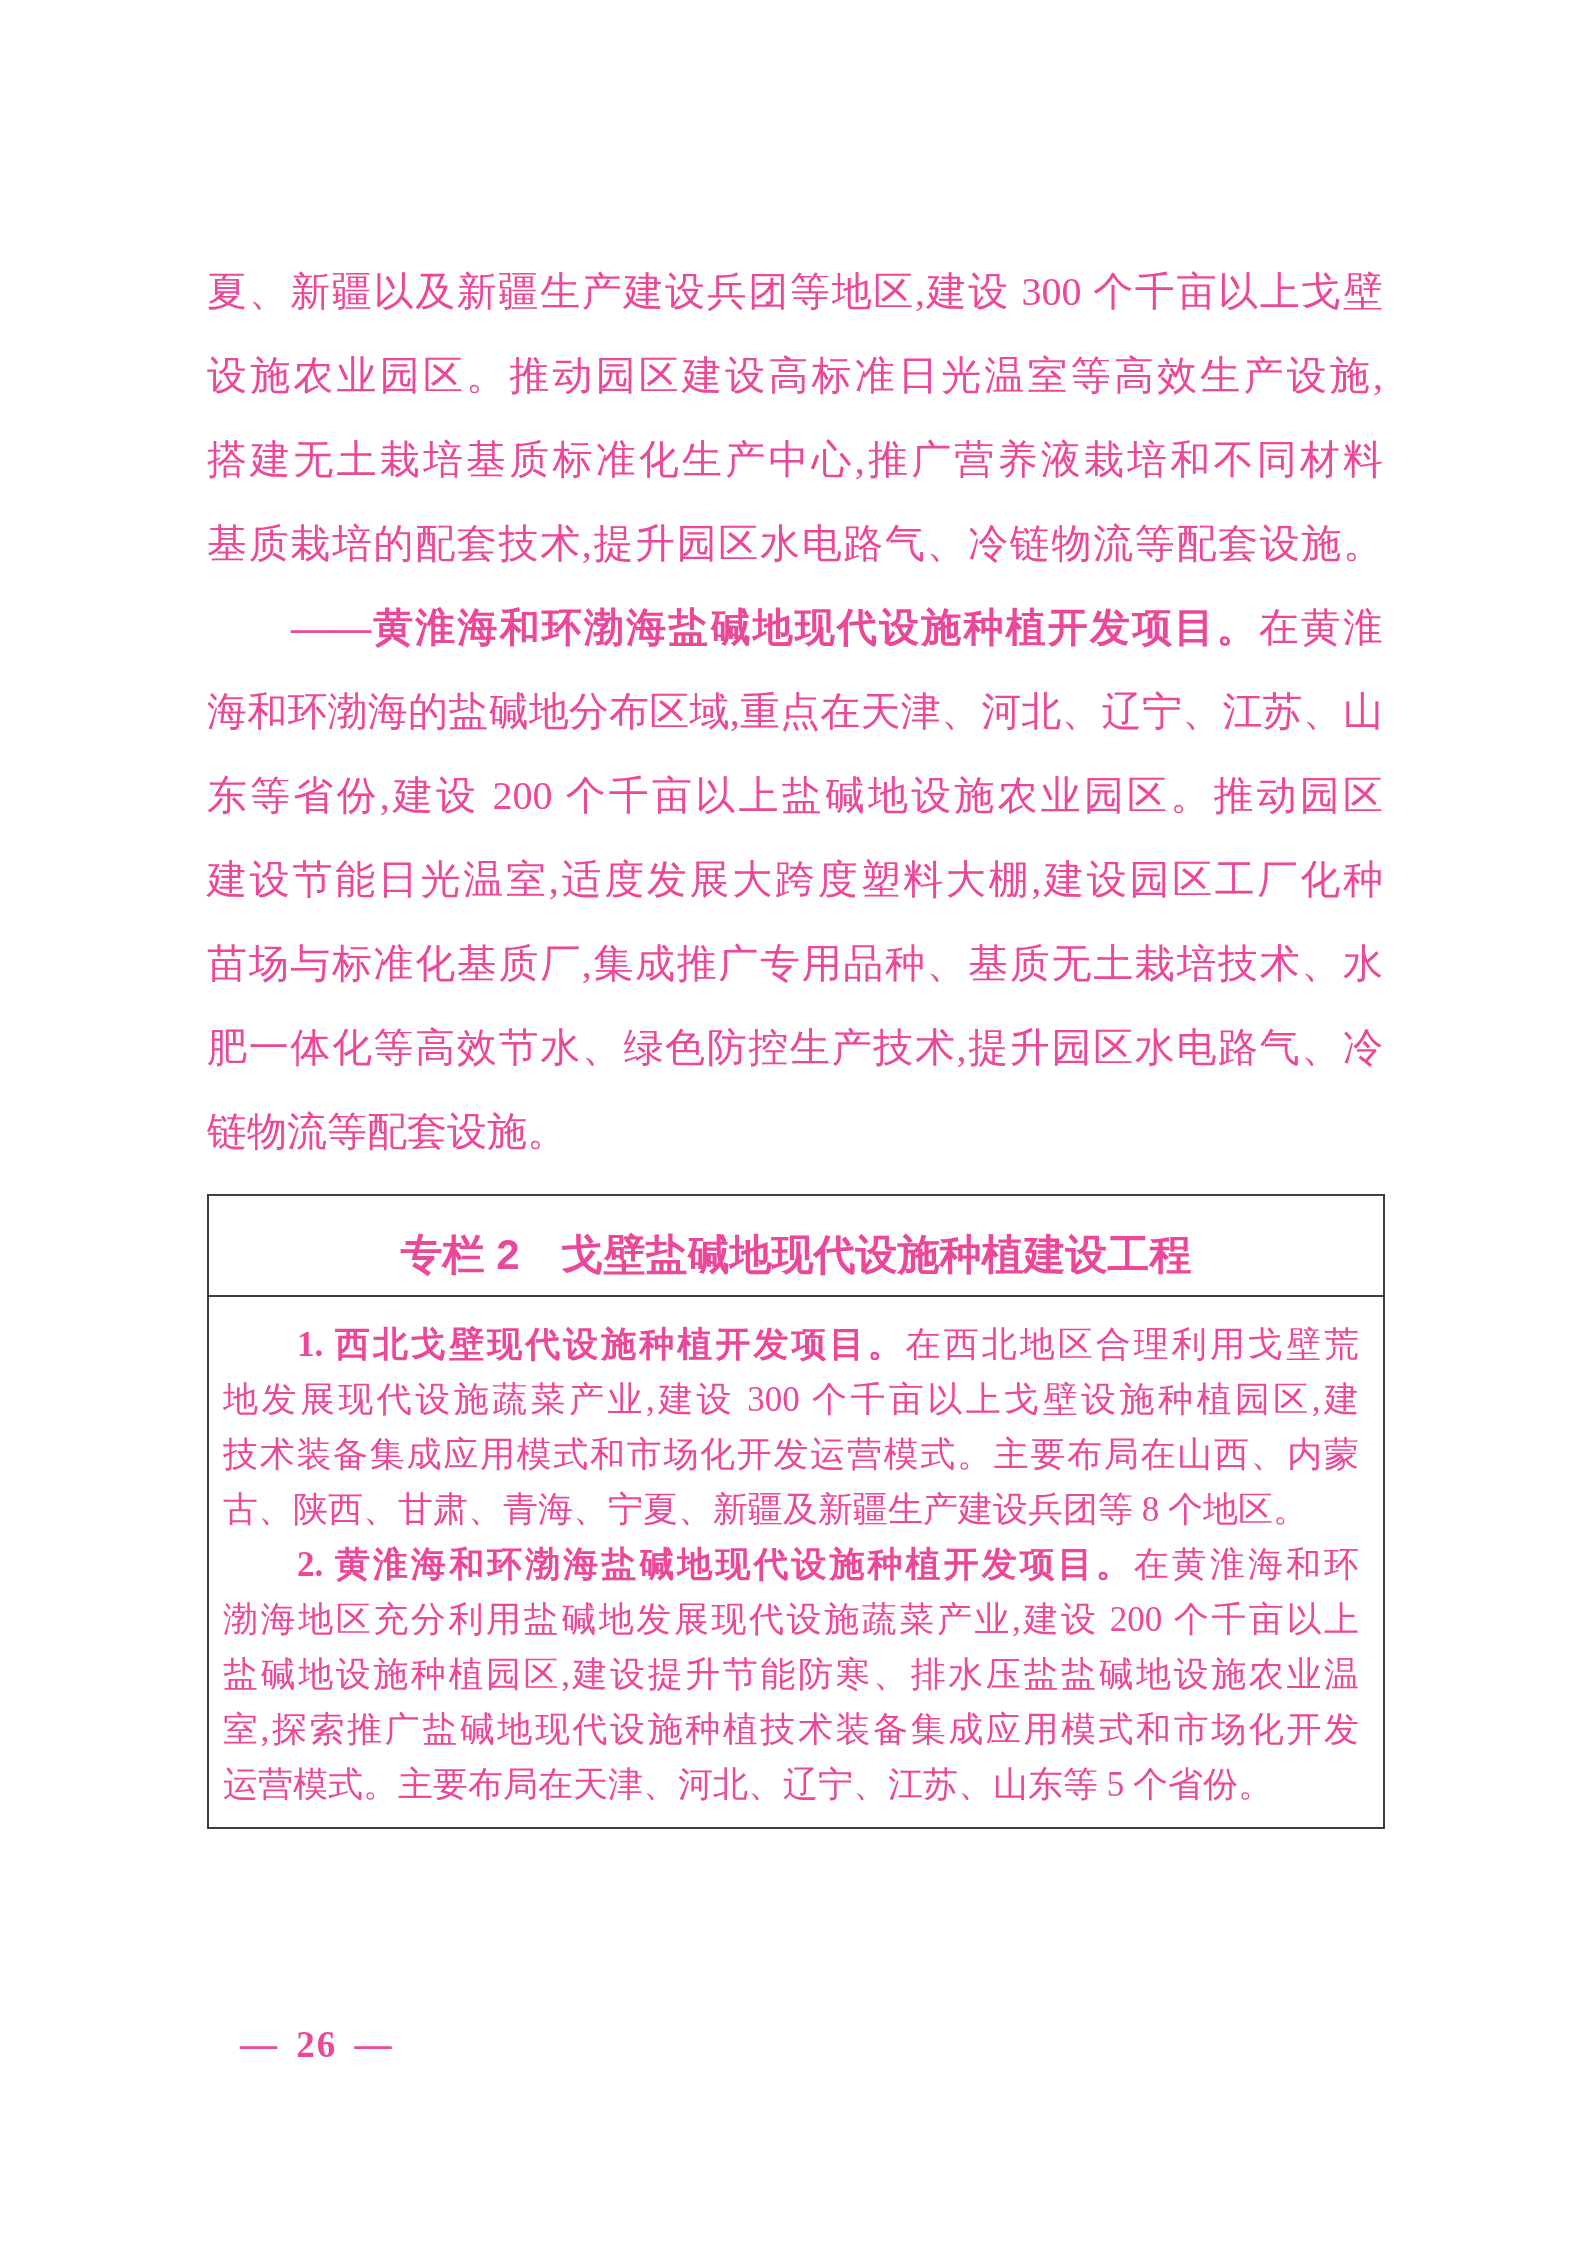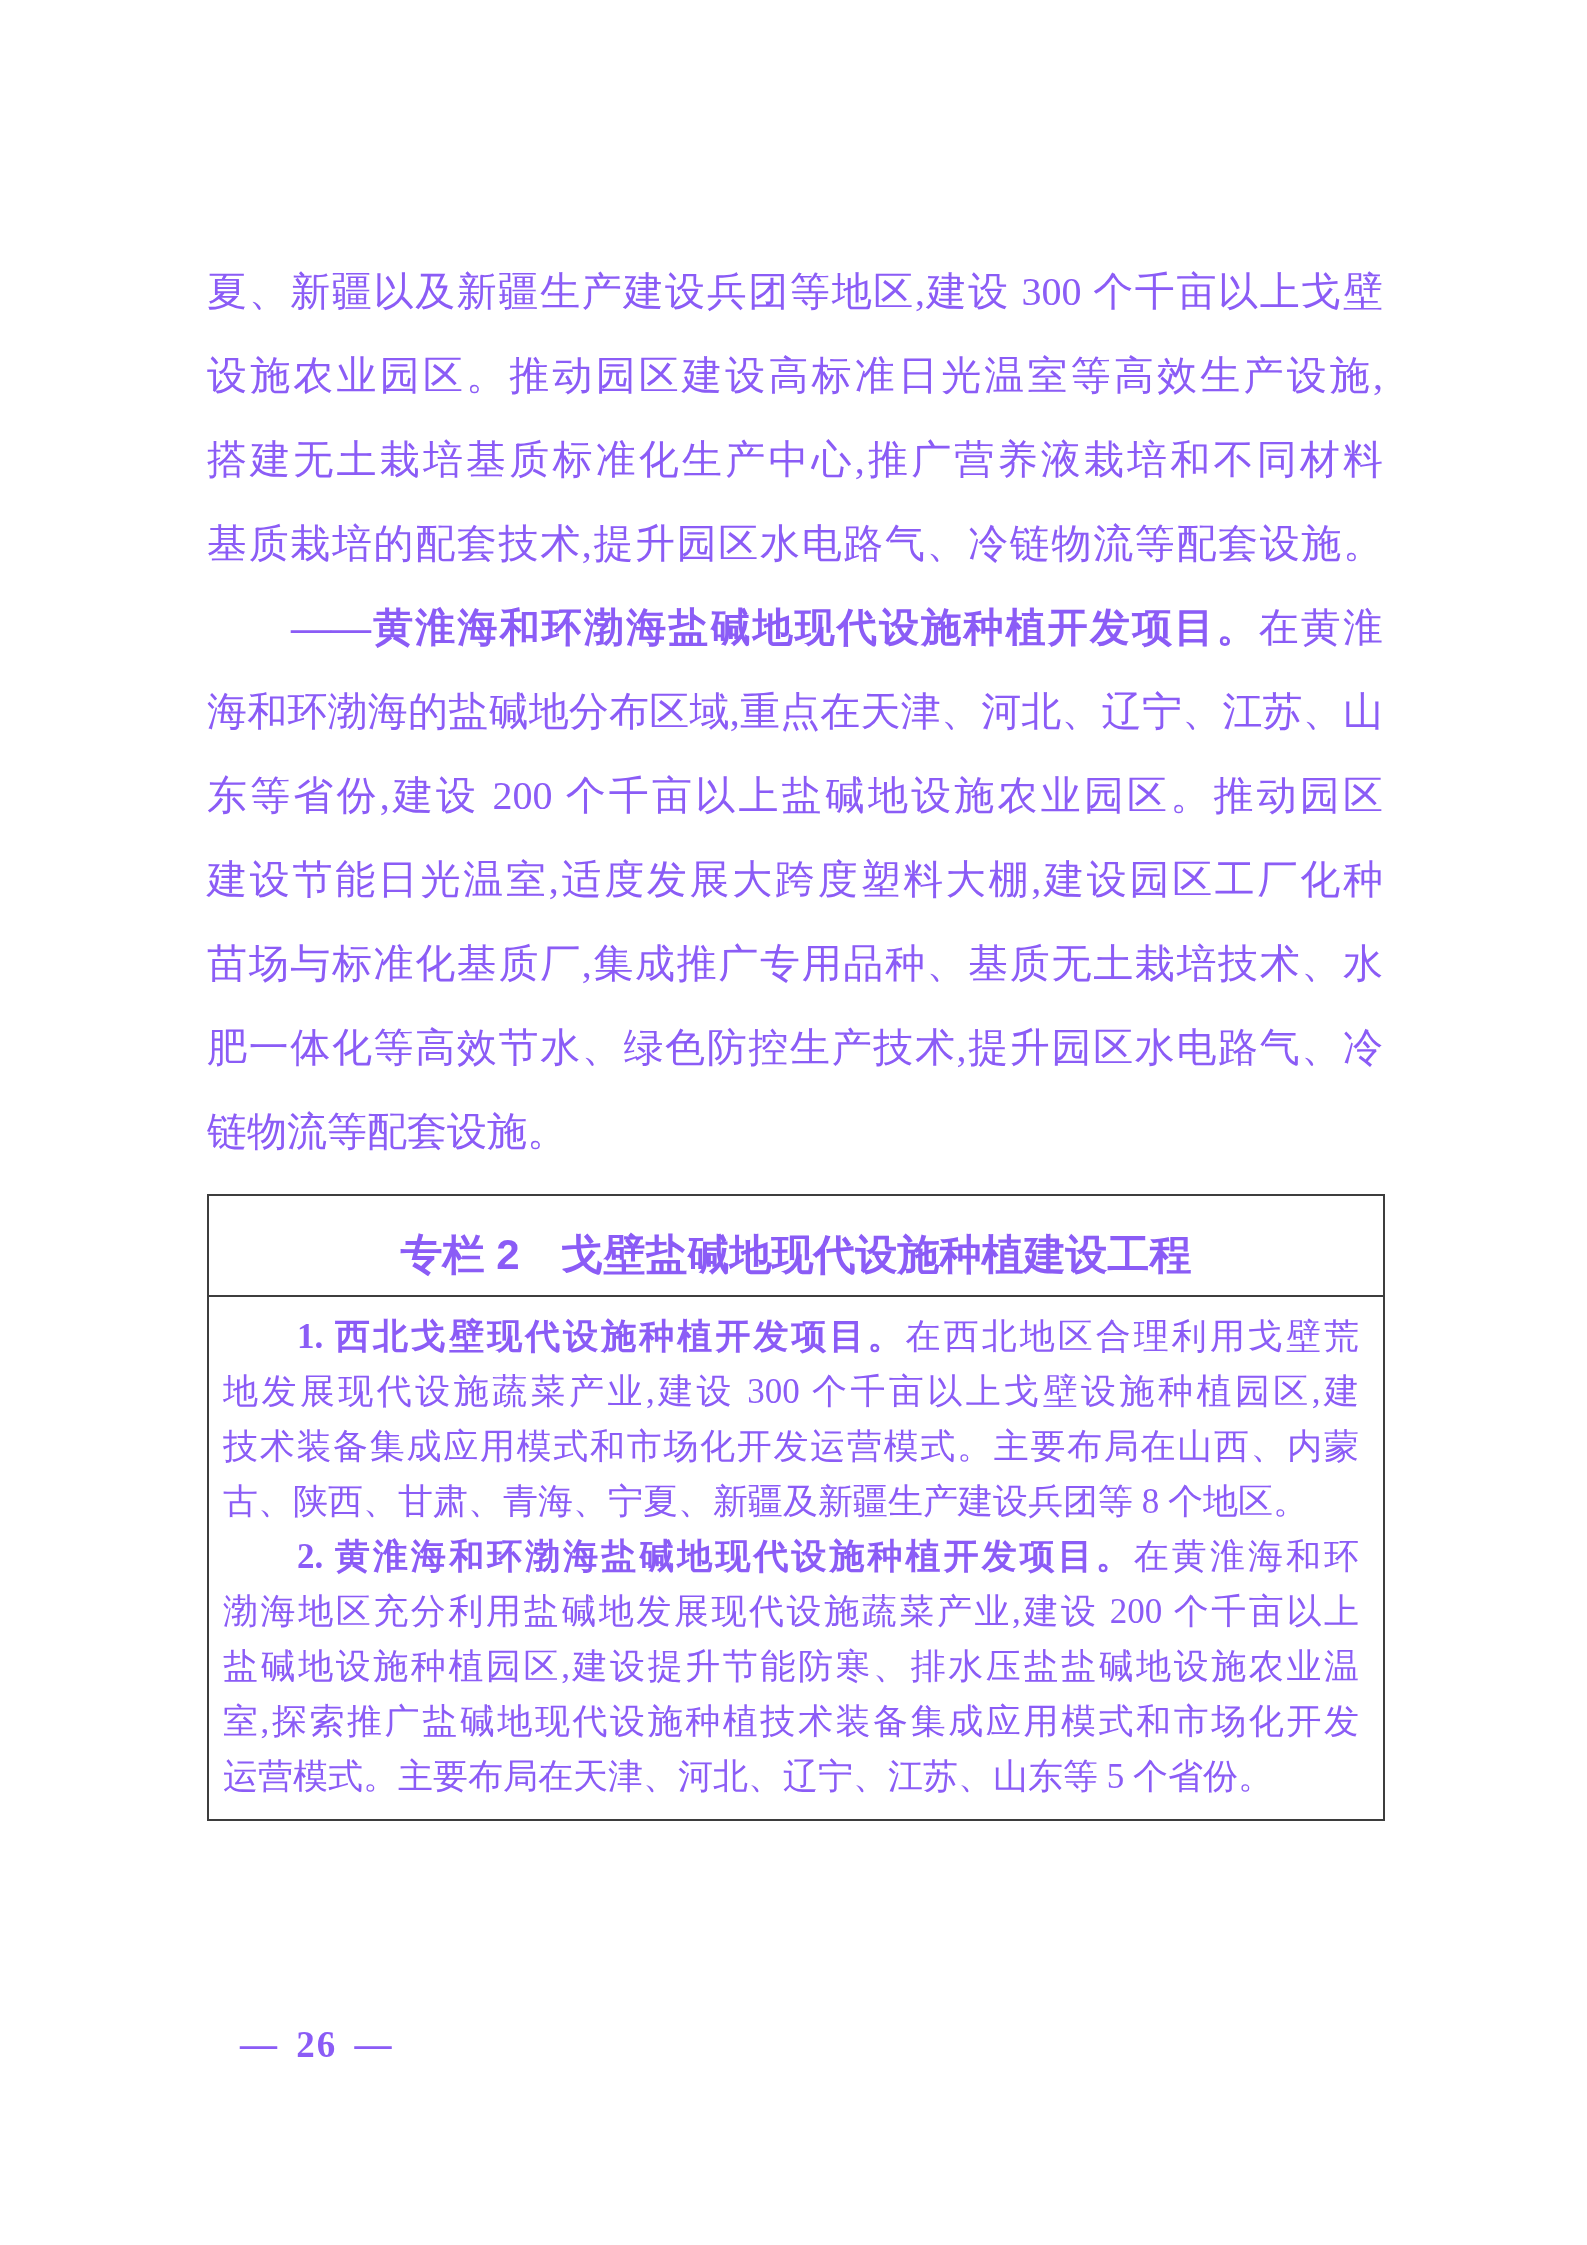--- a/index.html
+++ b/index.html
@@ -5,21 +5,21 @@
   html, body {
     margin: 0;
     padding: 0;
     background: #ffffff;
   }
   .page {
     position: relative;
     width: 1587px;
     height: 2245px;
     background: #ffffff;
-    color: #8b5cf6;
+    color: #ec4899;
     font-family: "Liberation Serif", "DejaVu Serif", serif;
     overflow: hidden;
   }
 
   
   .body-block {
     position: absolute;
     left: 207px;
     top: 250px;
     width: 1176px;
@@ -58,21 +58,21 @@
     height: 81px;
     line-height: 81px;
     text-align: center;
     font-family: "Liberation Sans", "DejaVu Sans", sans-serif;
     font-weight: bold;
     font-size: 42px;
     border-bottom: 2px solid #3d3d3d;
     margin-top: 18px;
   }
   .box-body {
-    padding: 12px 24px 15px 14px;
+    padding: 20px 24px 15px 14px;
   }
   .xline {
     height: 55px;
     line-height: 55px;
     font-size: 35px;
   }
   .indent-box { text-indent: 74px; }
 
   
   .page-footer {

